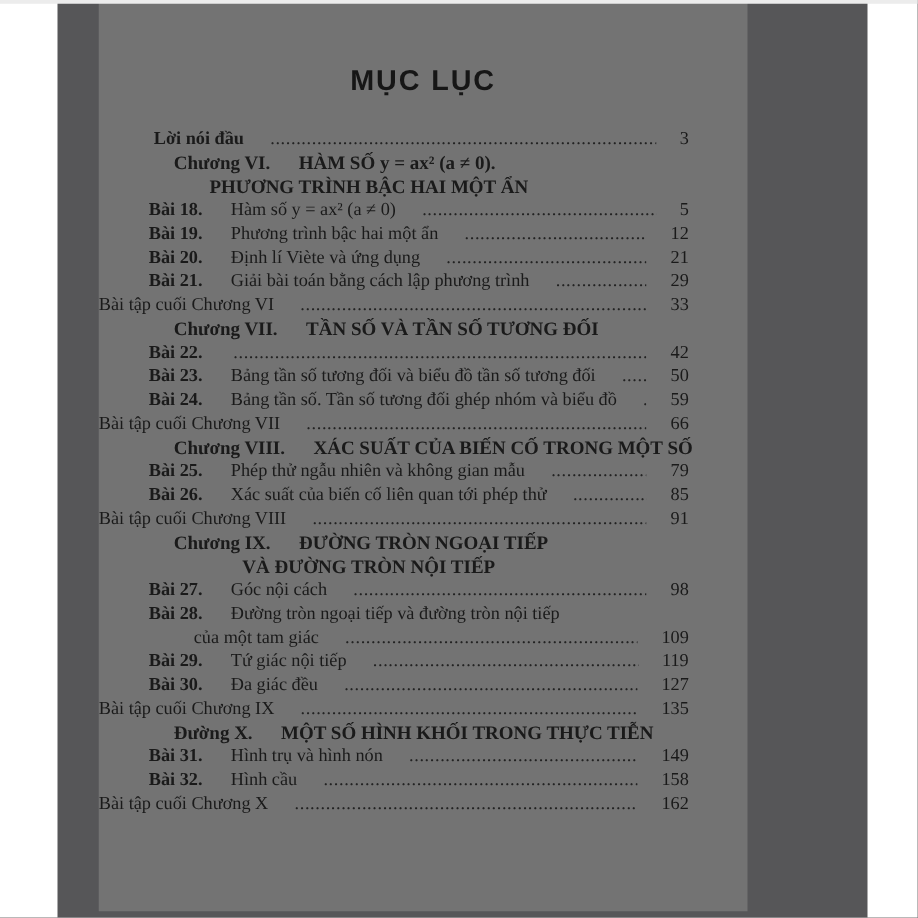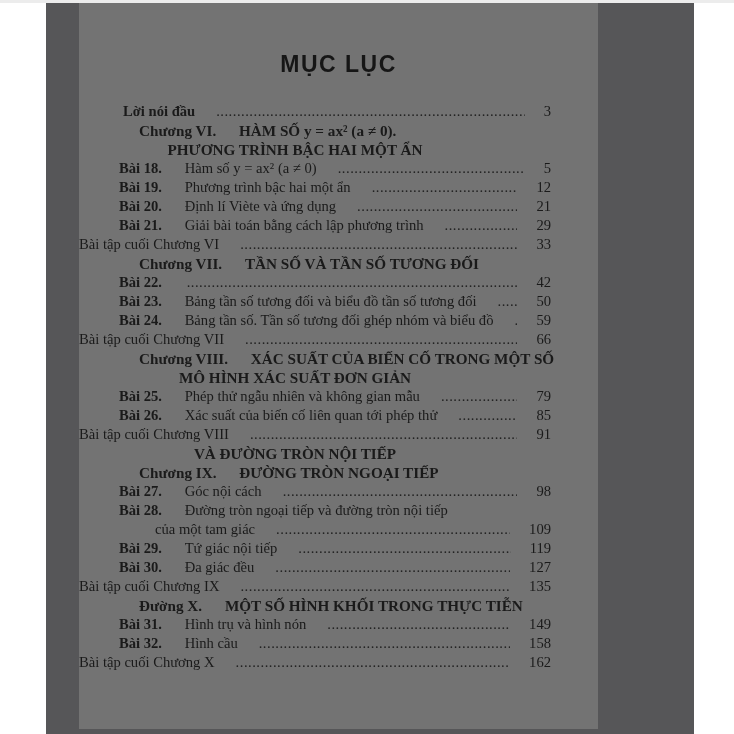--- a/index.html
+++ b/index.html
@@ -147,46 +147,43 @@
       </div>
       <div class="row t-item-plain">
         <span class="t">Bài tập cuối Chương VII</span>
         <span class="dots">................................................................................................................................................................</span>
         <span class="pg">66</span>
       </div>
       <div class="row t-chapter">
         <span class="b">Chương VIII. </span>
         <span class="t">XÁC SUẤT CỦA BIẾN CỐ TRONG MỘT SỐ</span>
       </div>
-      <div class="row t-chapter-cont">
-        <span class="t">MÔ HÌNH XÁC SUẤT ĐƠN GIẢN</span>
-      </div>
       <div class="row t-item">
         <span class="b">Bài 25. </span>
         <span class="t">Phép thử ngẫu nhiên và không gian mẫu</span>
         <span class="dots">................................................................................................................................................................</span>
         <span class="pg">79</span>
       </div>
       <div class="row t-item">
         <span class="b">Bài 26. </span>
         <span class="t">Xác suất của biến cố liên quan tới phép thử</span>
         <span class="dots">................................................................................................................................................................</span>
         <span class="pg">85</span>
       </div>
       <div class="row t-item-plain">
         <span class="t">Bài tập cuối Chương VIII</span>
         <span class="dots">................................................................................................................................................................</span>
         <span class="pg">91</span>
       </div>
+      <div class="row t-chapter">
+        <span class="b">Chương IX. </span>
+        <span class="t">ĐƯỜNG TRÒN NGOẠI TIẾP</span>
+      </div>
       <div class="row t-chapter-cont">
         <span class="t">VÀ ĐƯỜNG TRÒN NỘI TIẾP</span>
-      </div>
-      <div class="row t-chapter">
-        <span class="b">Chương IX. </span>
-        <span class="t">ĐƯỜNG TRÒN NGOẠI TIẾP</span>
       </div>
       <div class="row t-item">
         <span class="b">Bài 27. </span>
         <span class="t">Góc nội cách</span>
         <span class="dots">................................................................................................................................................................</span>
         <span class="pg">98</span>
       </div>
       <div class="row t-item">
         <span class="b">Bài 28. </span>
         <span class="t">Đường tròn ngoại tiếp và đường tròn nội tiếp</span>

